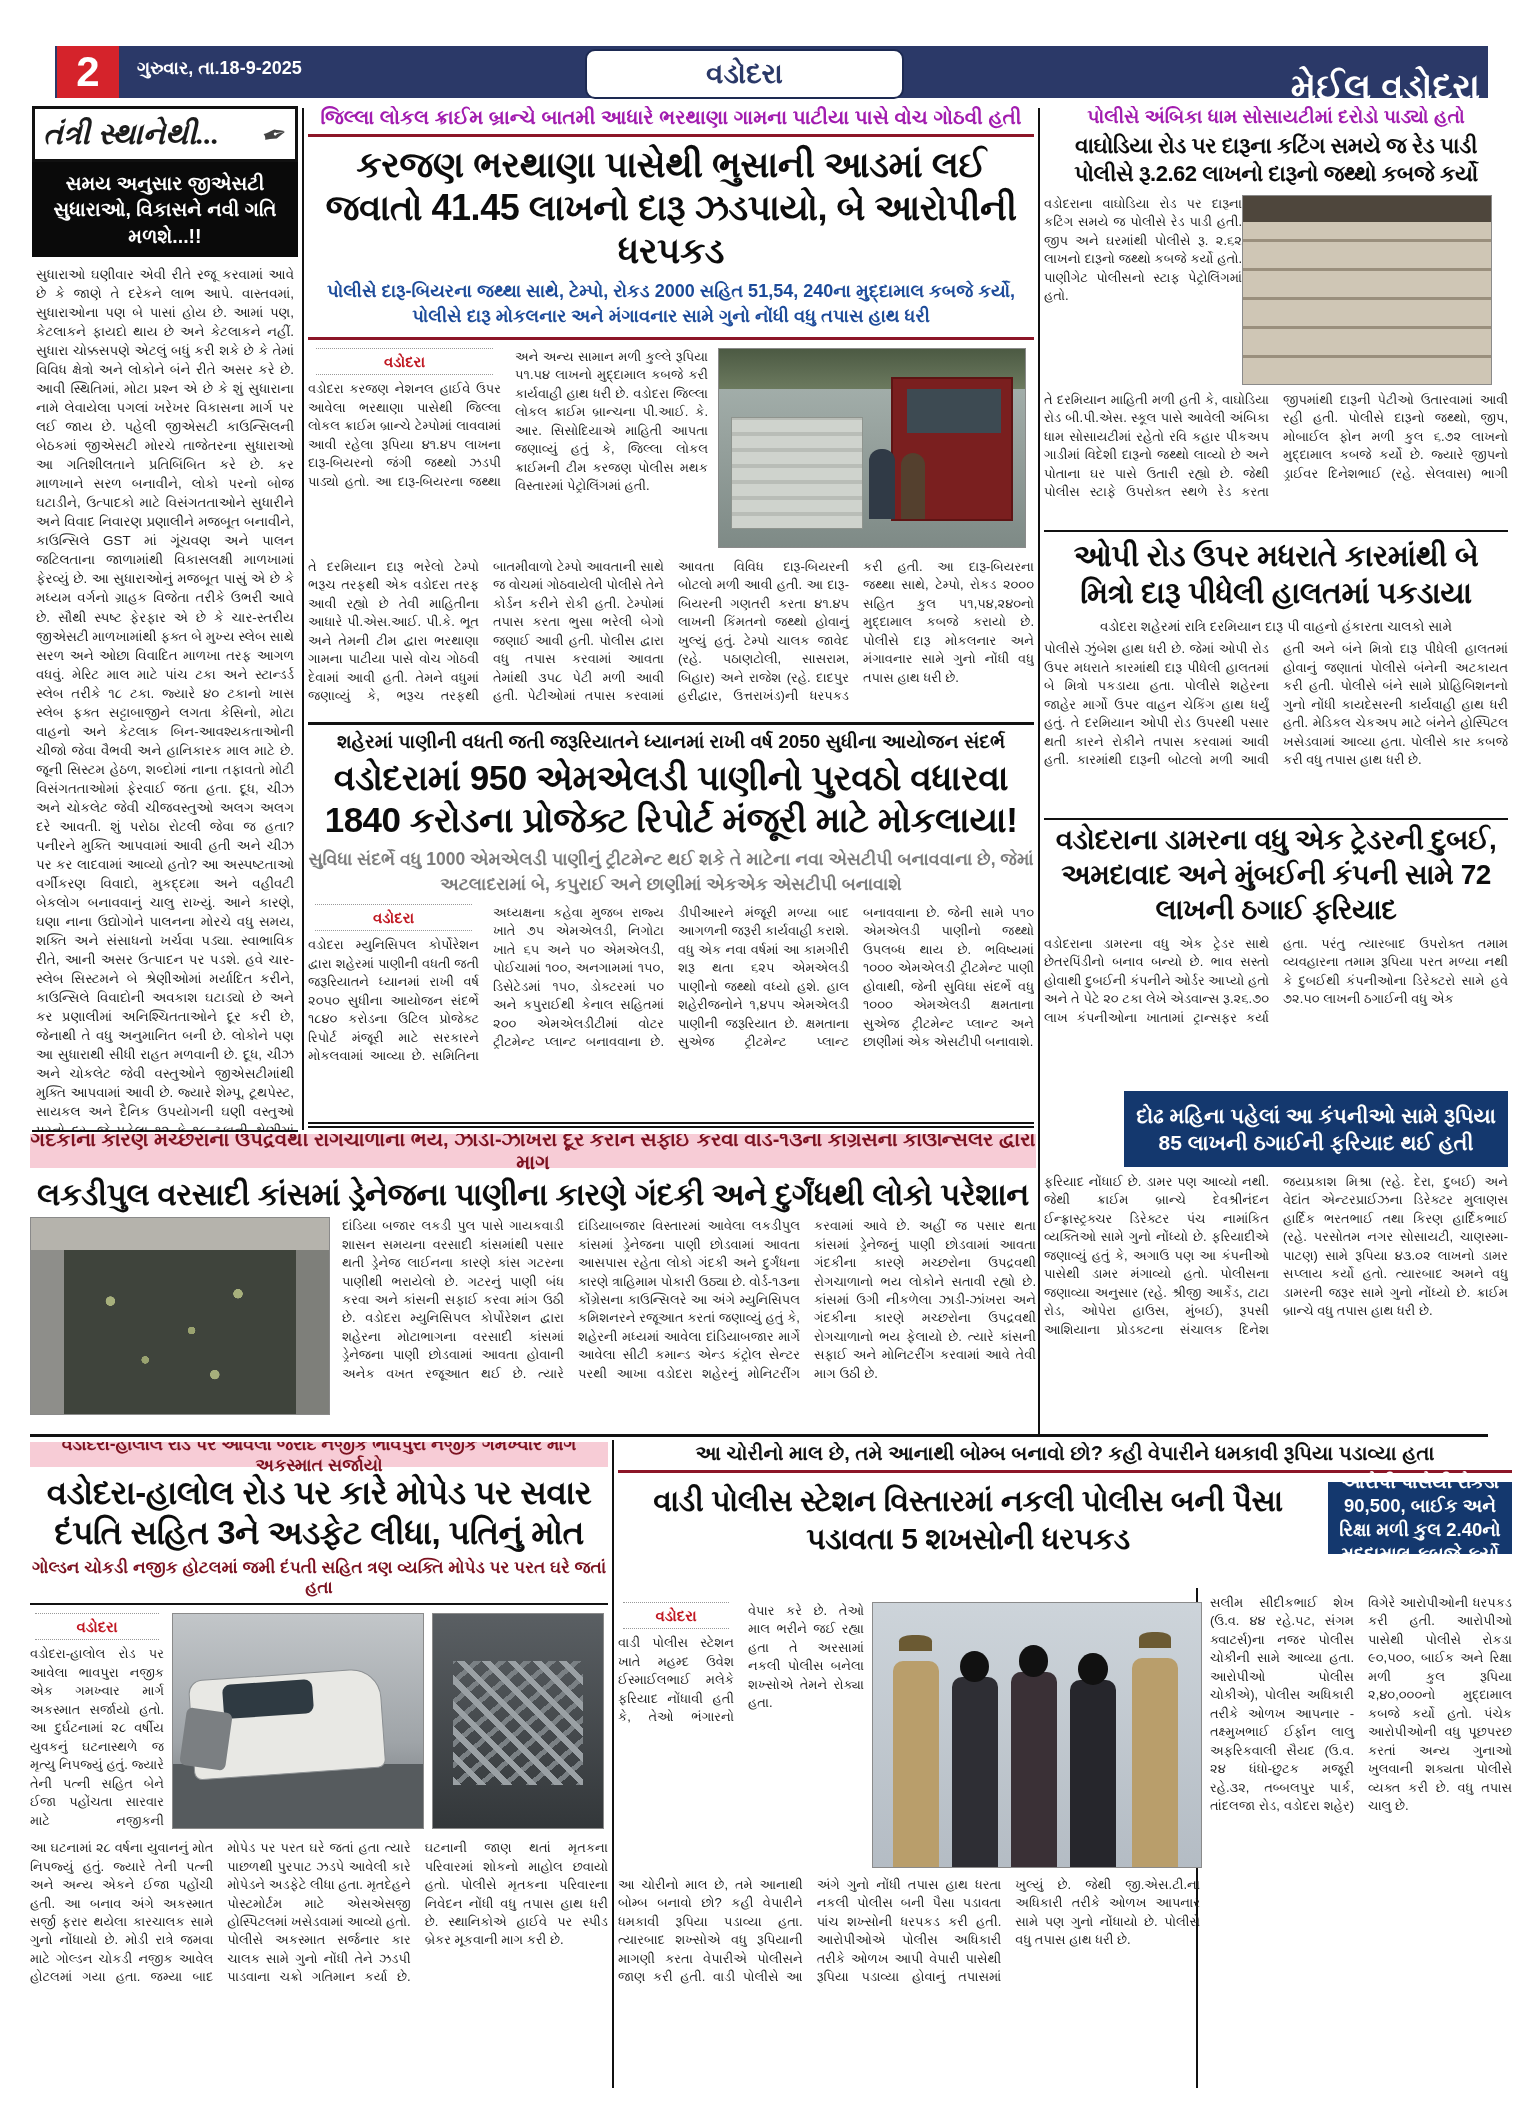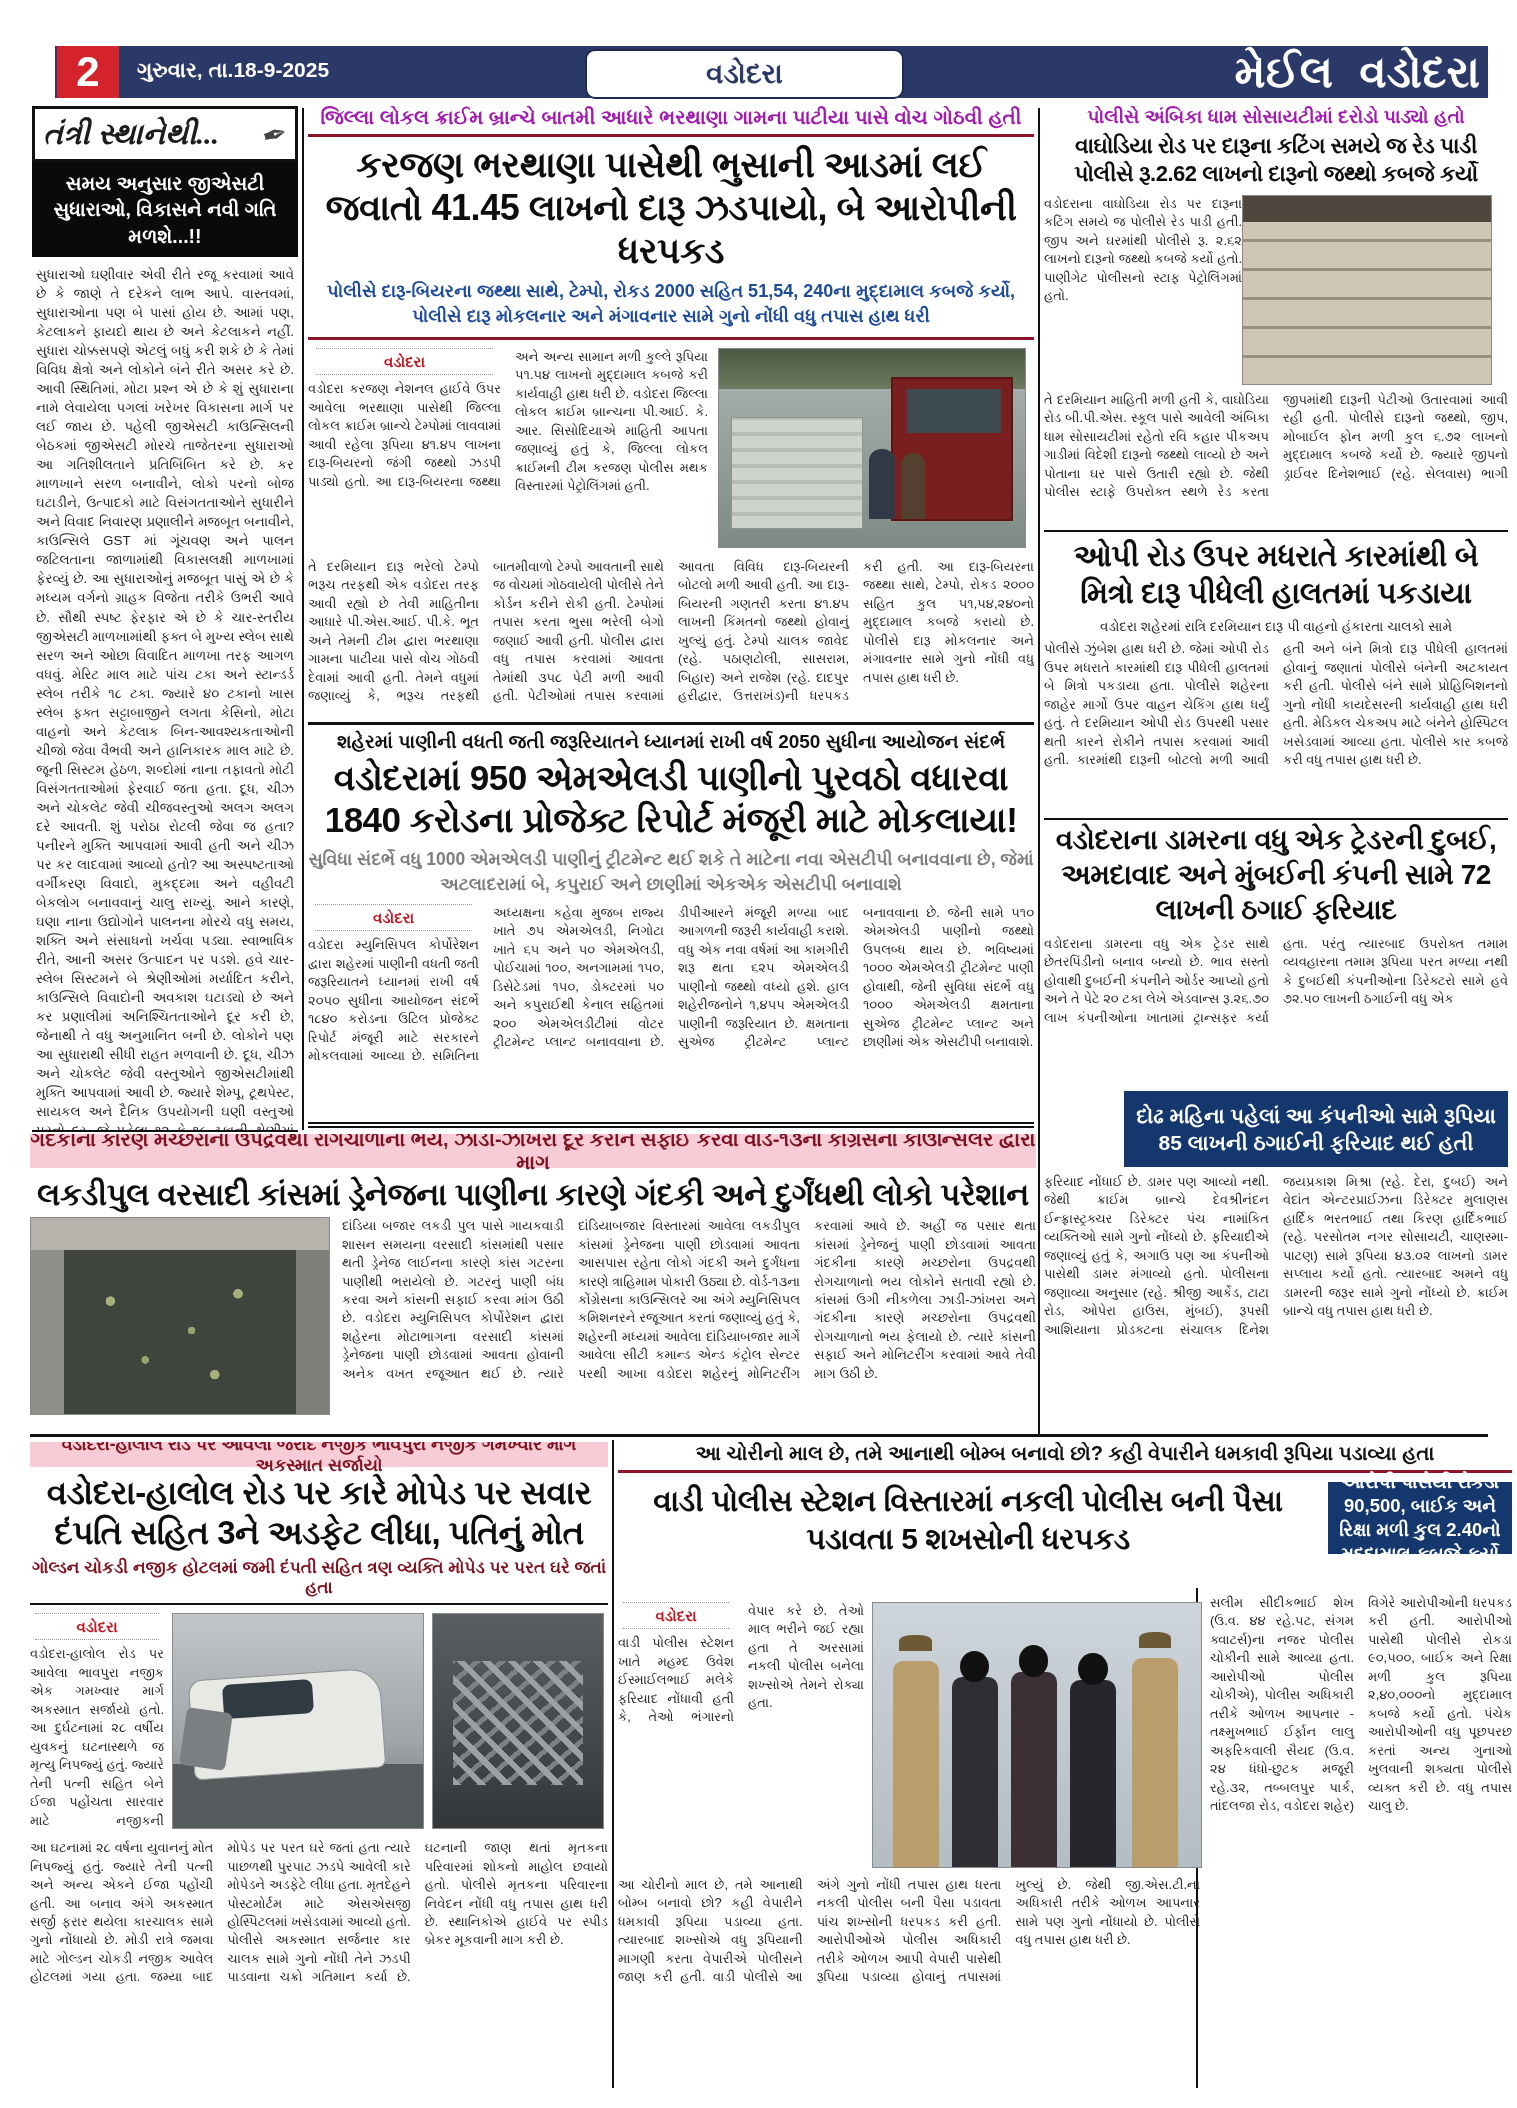--- a/index.html
+++ b/index.html
@@ -31,26 +31,26 @@
 </head>
 <body>
 
 <div id="page">
 
   <div class="abs" style="left:55px;top:46px;width:1433px;height:52px;background:#2b3968;">
     <div class="abs" style="left:2px;top:0;width:62px;height:52px;background:#d5232b;color:#fff;font-weight:bold;
                 font-size:42px;display:flex;align-items:center;justify-content:center;">
       <span>2</span>
     </div>
-    <div class="abs" style="left:82px;top:12px;color:#fff;font-weight:bold;font-size:21px;white-space:nowrap;">ગુરુવાર, તા.18-9-2025</div>
+    <div class="abs" style="left:82px;top:12px;color:#fff;font-weight:bold;font-size:18px;white-space:nowrap;">ગુરુવાર, તા.18-9-2025</div>
     <div class="abs" style="left:530px;top:3px;width:315px;height:46px;background:#fff;border-radius:10px;border:2px solid #1d2a52;
                 display:flex;align-items:center;justify-content:center;">
       <span style="color:#2b3968;font-weight:bold;font-size:28px;">વડોદરા</span>
     </div>
-    <div class="abs" style="right:8px;top:4px;color:#fff;font-weight:bold;font-size:44px;white-space:nowrap;font-family:Liberation Mono, monospace;">મેઈલ વડોદરા</div>
+    <div class="abs" style="right:8px;top:20px;color:#fff;font-weight:bold;font-size:36px;white-space:nowrap;">મેઈલ વડોદરા</div>
   </div>
 
   <div class="abs vline" style="left:302px;top:108px;height:1022px;"></div>
   <div class="abs vline" style="left:1038px;top:108px;height:1326px;"></div>
   <div class="abs hline" style="left:30px;top:1434px;width:1458px;"></div>
   <div class="abs vline" style="left:612px;top:1440px;height:648px;"></div>
   <div class="abs vline" style="left:1196px;top:1588px;height:500px;"></div>
 
   <div class="abs ov" style="left:32px;top:106px;width:266px;height:1024px;border-bottom:6px double #111;">
     <div style="border:3px solid #111;height:50px;display:flex;align-items:center;justify-content:space-between;padding:0 8px;">

